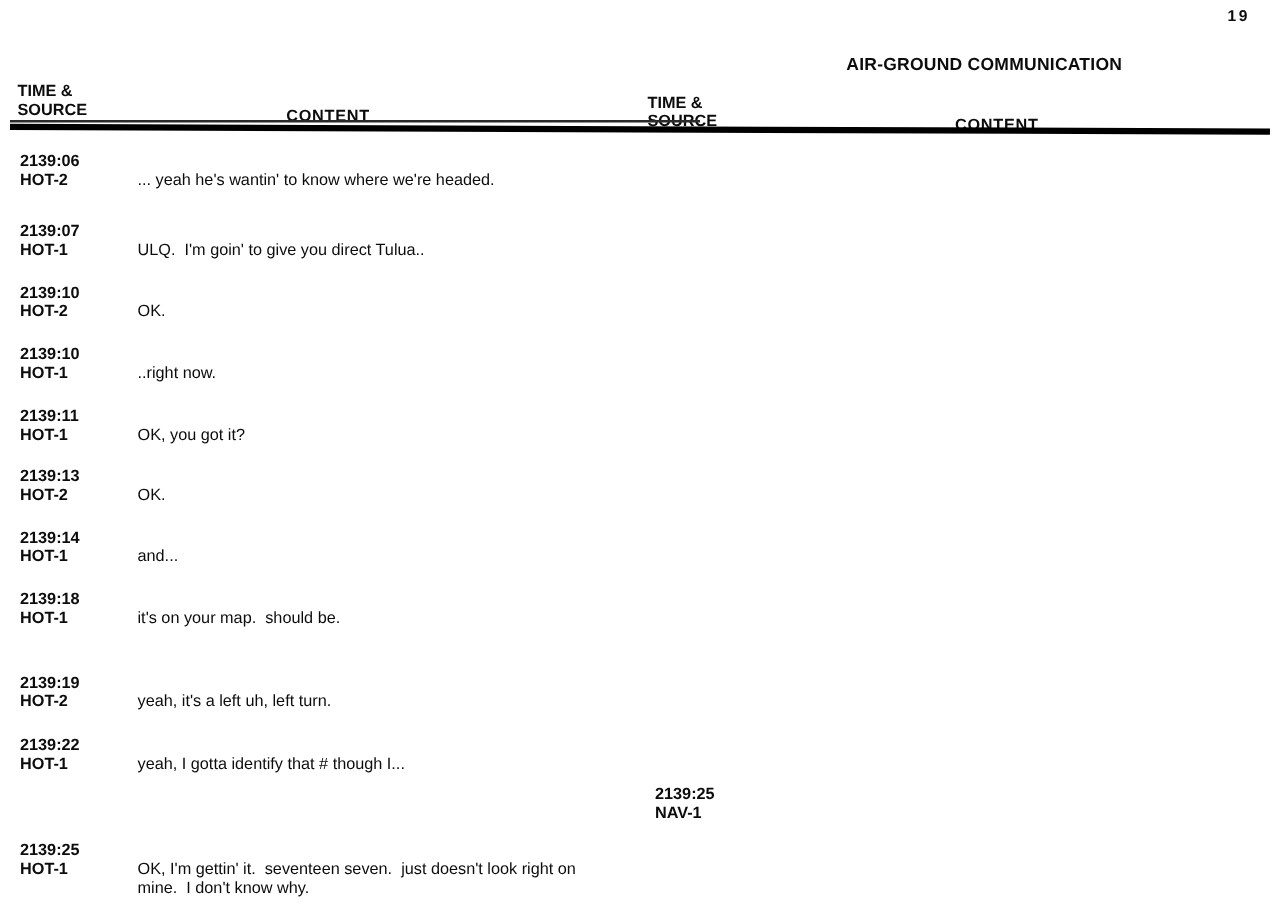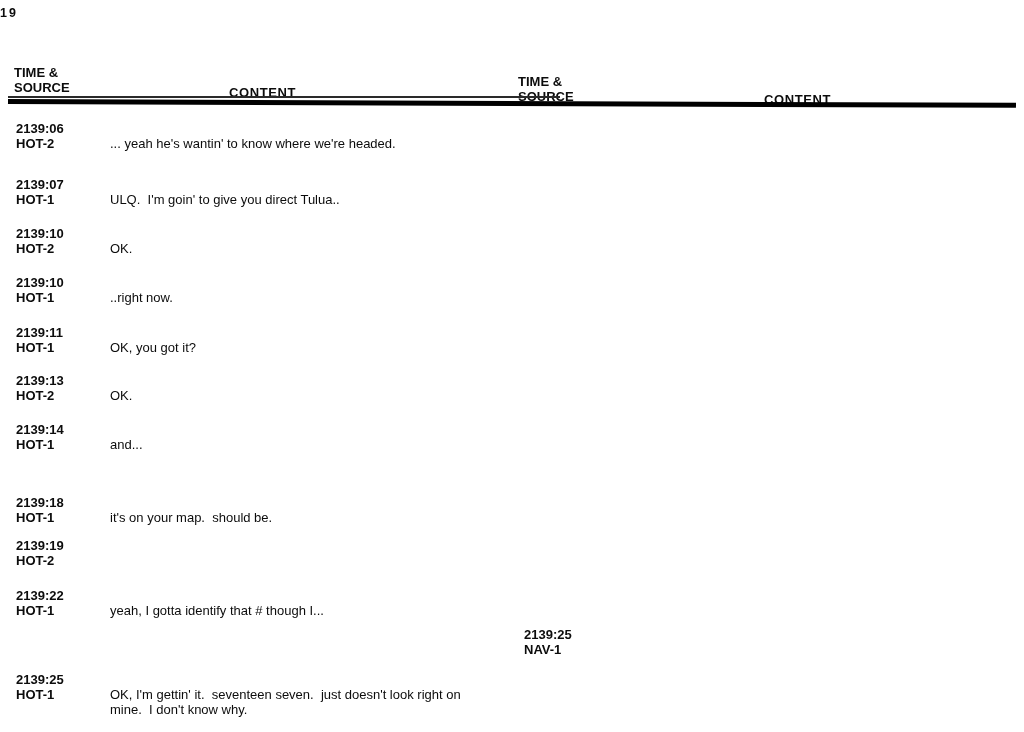--- a/index.html
+++ b/index.html
@@ -15,21 +15,21 @@
     background: #ffffff;
     overflow: hidden;
     font-family: "Liberation Sans", "DejaVu Sans", sans-serif;
     color: #0c0c0c;
   }
   .page-number {
     position: absolute;
     top: 6px;
     left: 0;
     width: 1000px;
-    text-align: left;
+    text-align: right;
     font-size: 12.5px;
     font-weight: bold;
     letter-spacing: 2px;
   }
   .section-title {
     position: absolute;
     font-size: 14px;
     font-weight: bold;
     letter-spacing: 0.2px;
     white-space: nowrap;
@@ -100,20 +100,21 @@
     white-space: pre-wrap;
   }
 </style>
 </head>
 <body>
 
 <div class="page">
 
   <div class="page-number">19</div>
 
+  <div class="section-title air">AIR-GROUND COMMUNICATION</div>
 
   <div class="col-head-ts left">TIME &amp;
 SOURCE</div>
   <div class="col-head-content left">CONTENT</div>
 
   <div class="col-head-ts right">TIME &amp;
 SOURCE</div>
   <div class="col-head-content right">CONTENT</div>
 
   <div class="rule-thin"></div>
@@ -168,33 +169,34 @@
   </div>
 
   <div class="entry left" style="top:423px">
     <div class="ts">
       <div>2139:14</div>
       <div>HOT-1</div>
     </div>
     <div class="content">and...</div>
   </div>
 
-  <div class="entry left" style="top:496px">
+  <div class="entry left" style="top:472px">
     <div class="ts">
       <div>2139:18</div>
       <div>HOT-1</div>
     </div>
     <div class="content">it's on your map.  should be.</div>
   </div>
 
   <div class="entry left" style="top:539px">
     <div class="ts">
       <div>2139:19</div>
       <div>HOT-2</div>
     </div>
+    <div class="content">yeah, it's a left uh, left turn.</div>
   </div>
 
   <div class="entry left" style="top:589px">
     <div class="ts">
       <div>2139:22</div>
       <div>HOT-1</div>
     </div>
     <div class="content">yeah, I gotta identify that # though I...</div>
   </div>
 

